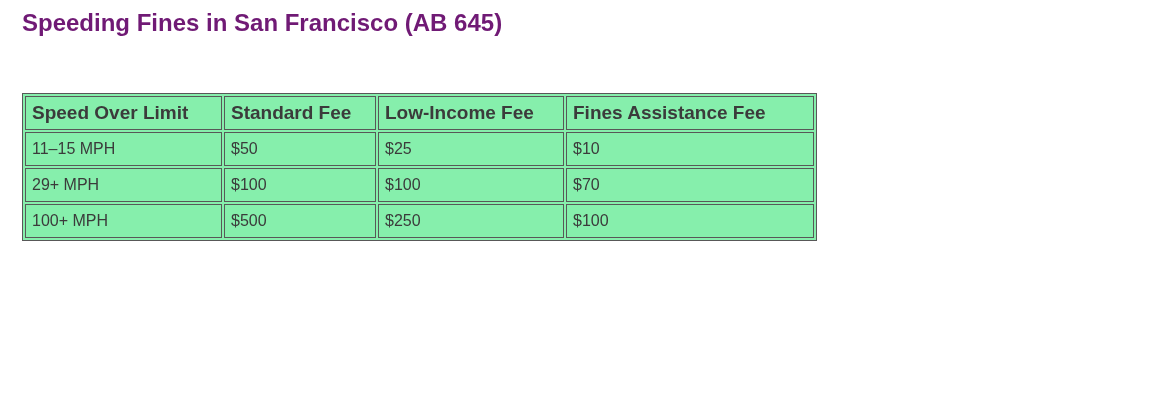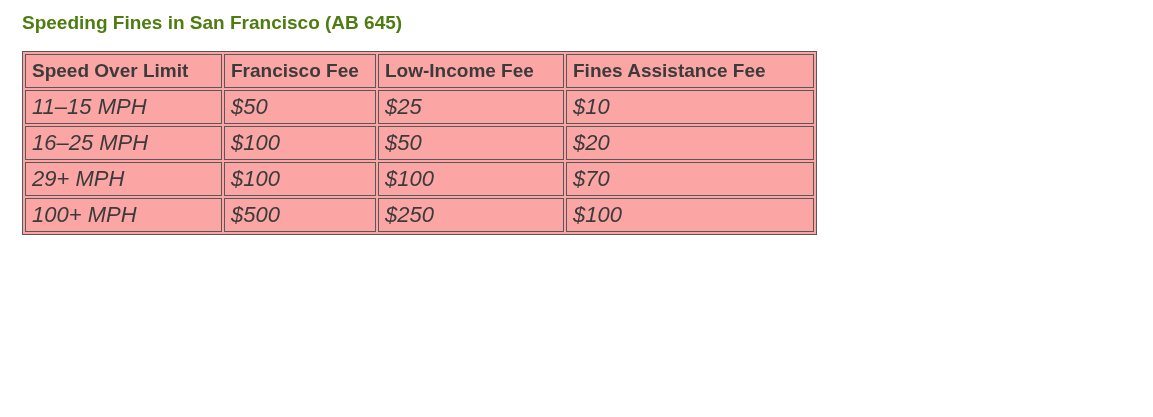--- a/index.html
+++ b/index.html
@@ -15,62 +15,61 @@
     font-family: "Liberation Sans", "DejaVu Sans", sans-serif;
     font-size: 18px;
     line-height: 28px;
     color: #3b3b3b;
     overflow: hidden;
   }
   .doc {
     max-width: 1113px;
   }
   h3.page-title {
-    font-size: 19px;
+    font-size: 24px;
     line-height: 22px;
     font-weight: bold;
-    margin: 0 0 17px 0;
-    color: #4d7c0f;
+    margin: 0 0 59px 0;
+    color: #701a75;
   }
   p.body-paragraph {
     margin: 0;
   }
   p.intro-paragraph {
     margin-bottom: 27px;
   }
   strong {
     font-weight: bold;
   }
   table.fines-table {
     border-collapse: separate;
     border-spacing: 2px;
     table-layout: fixed;
     width: 793px;
     border: 1px solid #585858;
-    background: #fca5a5;
+    background: #86efac;
     margin: 0 0 23px 0;
   }
   table.fines-table th,
   table.fines-table td {
     border: 1px solid #585858;
     padding: 4px 6px;
     text-align: left;
     vertical-align: middle;
     line-height: 24px;
     white-space: nowrap;
     overflow: hidden;
   }
   table.fines-table th {
     font-size: 19px;
     font-weight: bold;
   }
   table.fines-table td {
-    font-size: 22px;
+    font-size: 16px;
     font-weight: normal;
-    font-style: italic;
   }
   col.col-speed   { width: 197px; }
   col.col-standard{ width: 152px; }
   col.col-lowinc  { width: 186px; }
   col.col-public  { width: 248px; }
 </style>
 </head>
 <body>
 
 <div class="doc">
@@ -81,37 +80,31 @@
   <table class="fines-table">
     <colgroup>
       <col class="col-speed">
       <col class="col-standard">
       <col class="col-lowinc">
       <col class="col-public">
     </colgroup>
     <thead>
       <tr>
         <th>Speed Over Limit</th>
-        <th>Francisco Fee</th>
+        <th>Standard Fee</th>
         <th>Low-Income Fee</th>
         <th>Fines Assistance Fee</th>
       </tr>
     </thead>
     <tbody>
       <tr>
         <td>11–15 MPH</td>
         <td>$50</td>
         <td>$25</td>
         <td>$10</td>
-      </tr>
-      <tr>
-        <td>16–25 MPH</td>
-        <td>$100</td>
-        <td>$50</td>
-        <td>$20</td>
       </tr>
       <tr>
         <td>29+ MPH</td>
         <td>$100</td>
         <td>$100</td>
         <td>$70</td>
       </tr>
       <tr>
         <td>100+ MPH</td>
         <td>$500</td>

